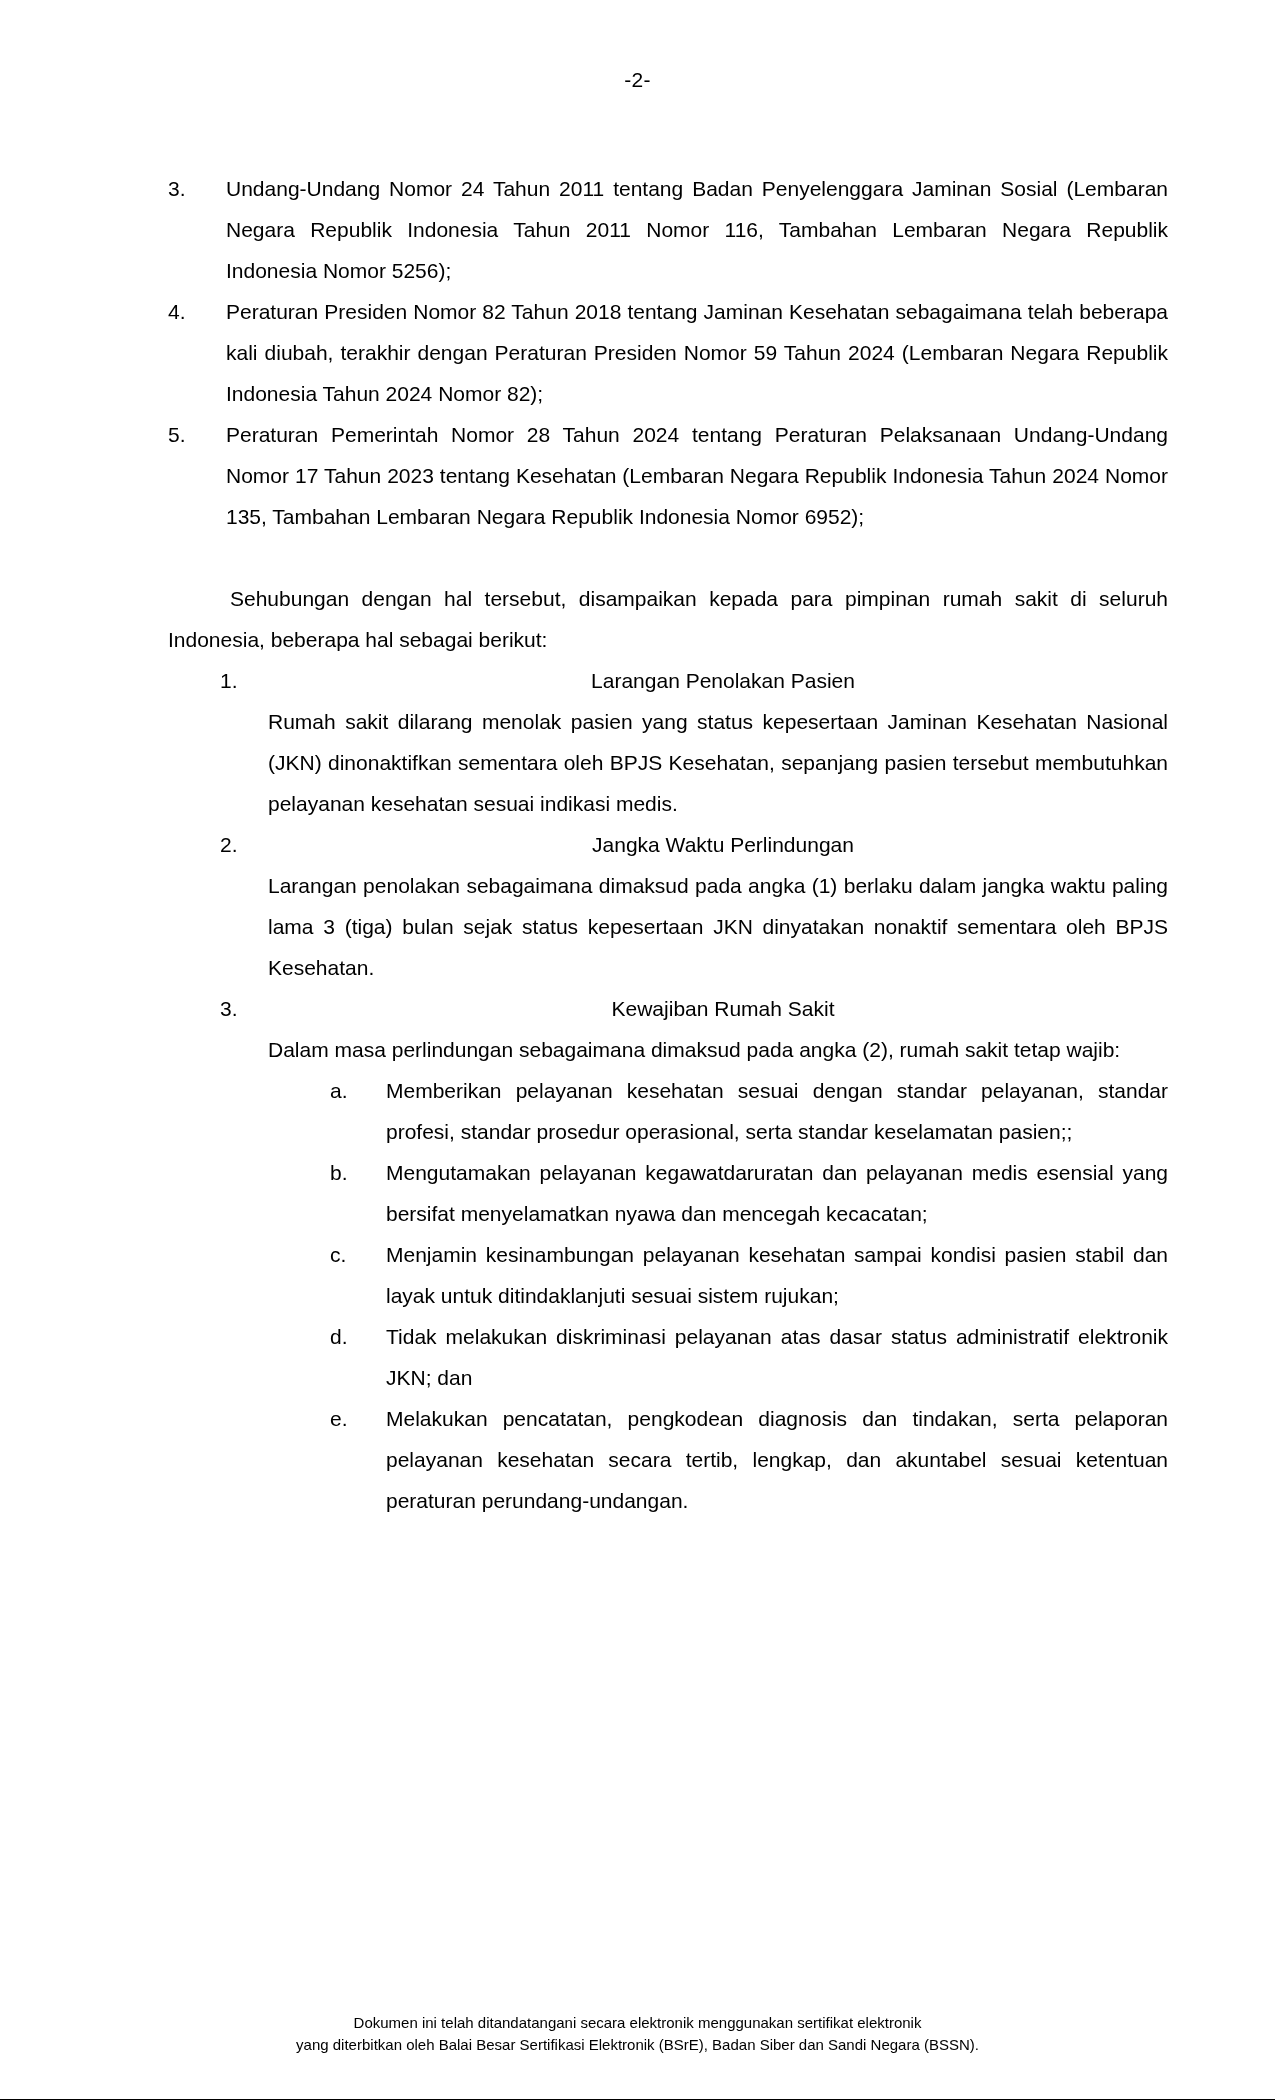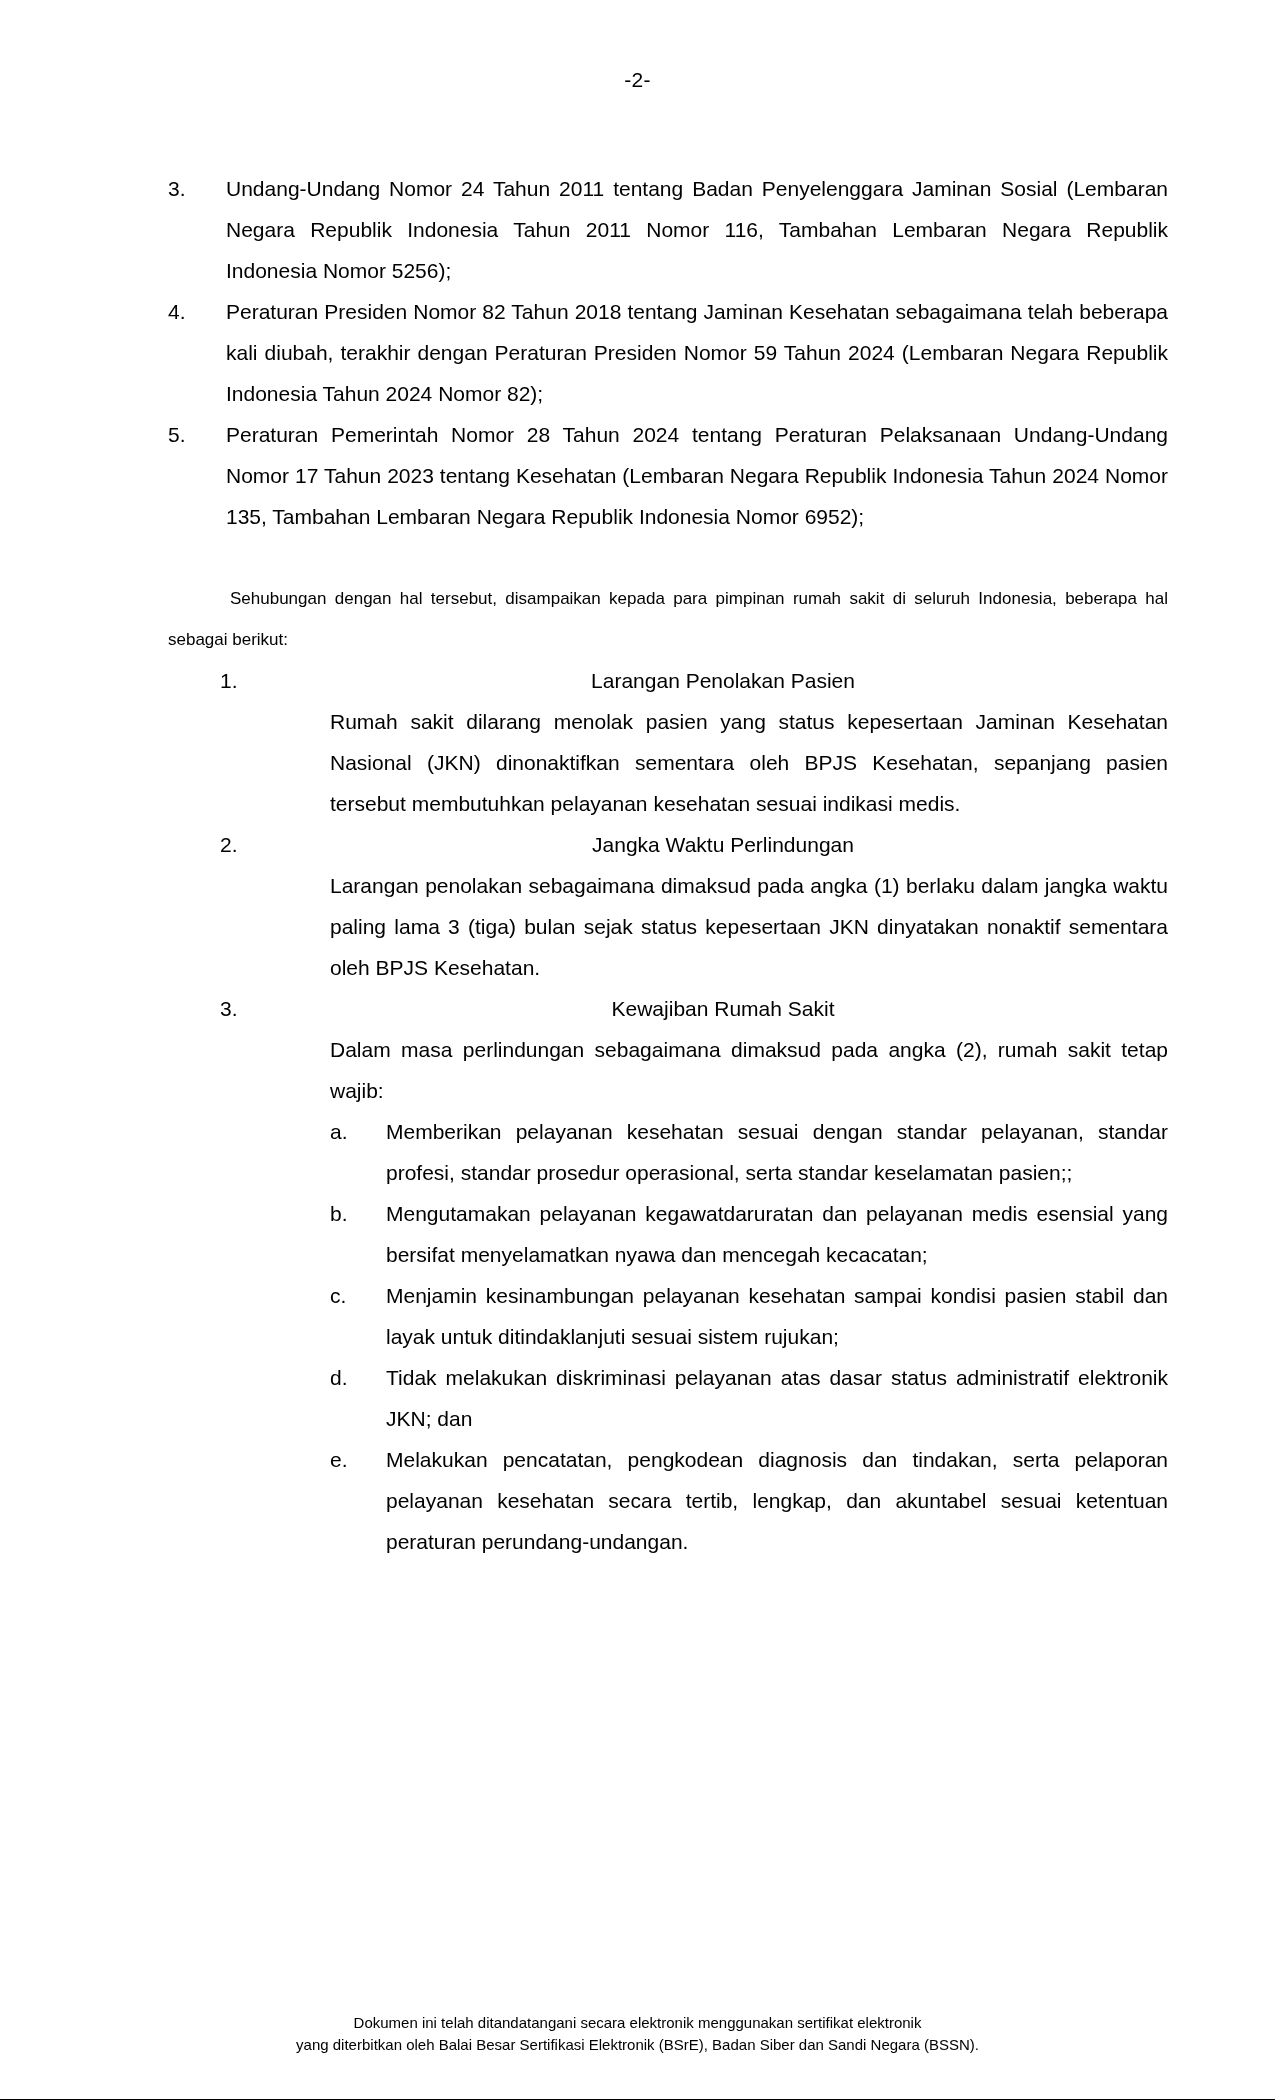--- a/index.html
+++ b/index.html
@@ -55,41 +55,41 @@
   }
   .body.nojust {
     text-align: center;
   }
 
   
   .lvl1 .marker { width: 58px; }
 
   
   .intro {
-    font-size: 17px;
+    font-size: 21px;
     line-height: 41px;
     text-align: justify;
     text-justify: inter-word;
     text-indent: 62px;
     margin-top: 41px;
     margin-bottom: 0;
   }
 
   
   .lvl2 {
     margin-left: 52px;
   }
   .lvl2 .marker { width: 58px; }
 
   .sub-para {
     font-size: 21px;
     line-height: 41px;
     text-align: justify;
     text-justify: inter-word;
-    margin-left: 110px;
+    margin-left: 48px;
   }
 
   
   .lvl3 {
     margin-left: 110px;
   }
   .lvl3 .marker { width: 56px; }
 
   .footer {
     position: absolute;

